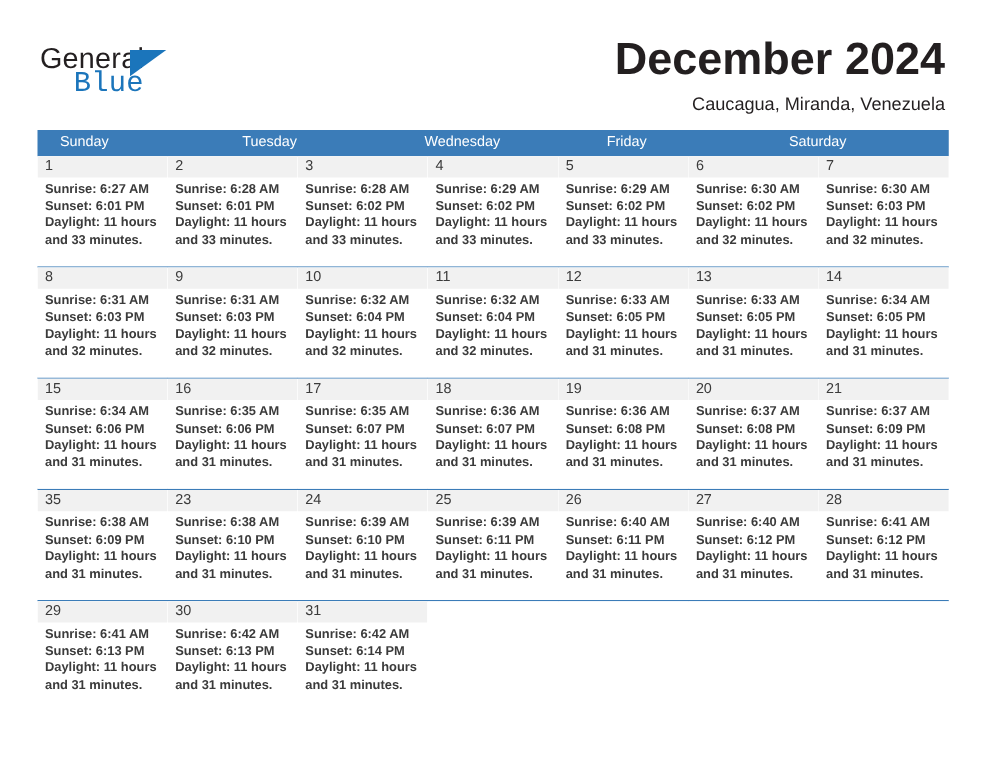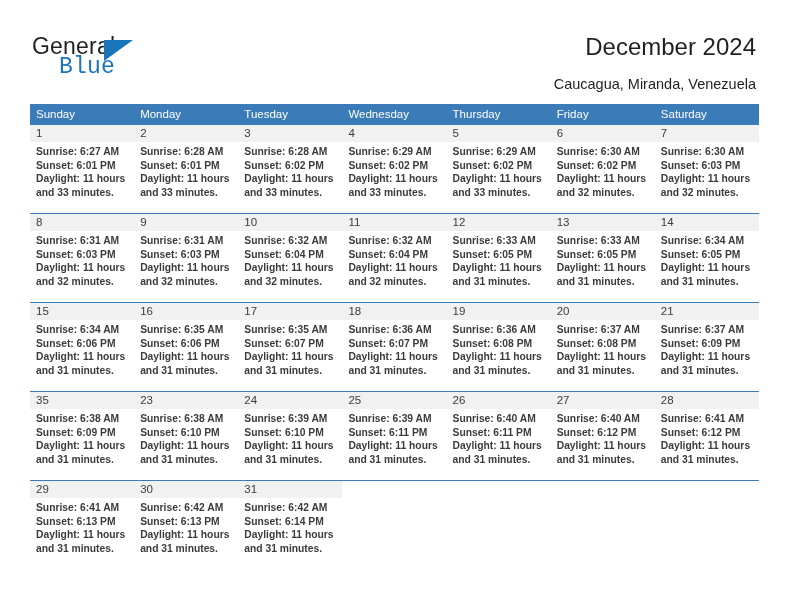--- a/index.html
+++ b/index.html
@@ -66,22 +66,22 @@
     border-bottom: 21px solid transparent;
   }
 
   .title-block {
     position: absolute;
     right: 36px;
     top: 28px;
     text-align: right;
   }
   .month-title {
-    font-size: 24px;
-    font-weight: normal;
+    font-size: 36px;
+    font-weight: bold;
     color: #231f20;
     line-height: 38px;
     white-space: nowrap;
   }
   .location {
     font-size: 14.5px;
     color: #231f20;
     line-height: 20px;
     margin-top: 8px;
     white-space: nowrap;
@@ -97,21 +97,21 @@
   .weekday-row {
     display: flex;
     width: 729px;
     background: #3b7cb8;
   }
   .weekday {
     flex: 1 1 0;
     box-sizing: border-box;
     height: 21px;
     line-height: 21px;
-    padding-left: 6px;
+    padding-left: 18px;
     font-size: 11.5px;
     color: #ffffff;
     overflow: hidden;
     white-space: nowrap;
   }
 
   .week {
     display: flex;
     width: 729px;
     border-top: 1.5px solid #3b7cb8;
@@ -170,24 +170,22 @@
     <div class="title-block">
       <div class="month-title">December 2024</div>
       <div class="location">Caucagua, Miranda, Venezuela</div>
     </div>
 
   </div>
 
   <div class="calendar">
     <div class="weekday-row" id="weekday-row">
         <div class="weekday">Sunday</div>
-        <div class="weekday">Monday</div>
         <div class="weekday">Tuesday</div>
         <div class="weekday">Wednesday</div>
-        <div class="weekday">Thursday</div>
         <div class="weekday">Friday</div>
         <div class="weekday">Saturday</div>
       </div>
     <div id="weeks-container">
         <div class="week">
           <div class="day filled">
             <div class="daynum-band"></div>
             <div class="daynum">1</div>
             <div class="day-body">
               <div class="day-line">Sunrise: 6:27 AM</div>

